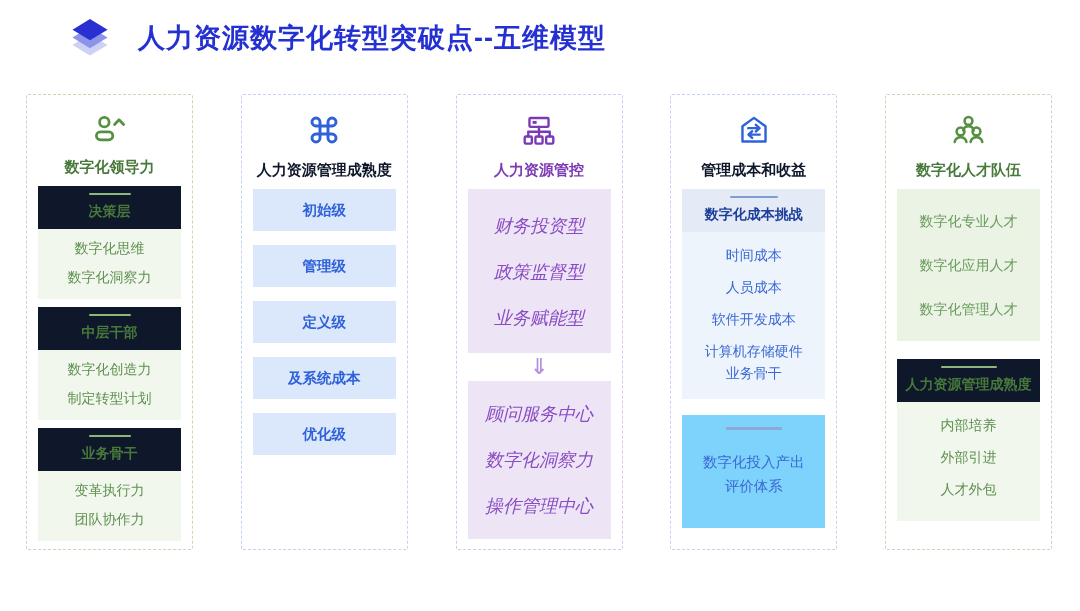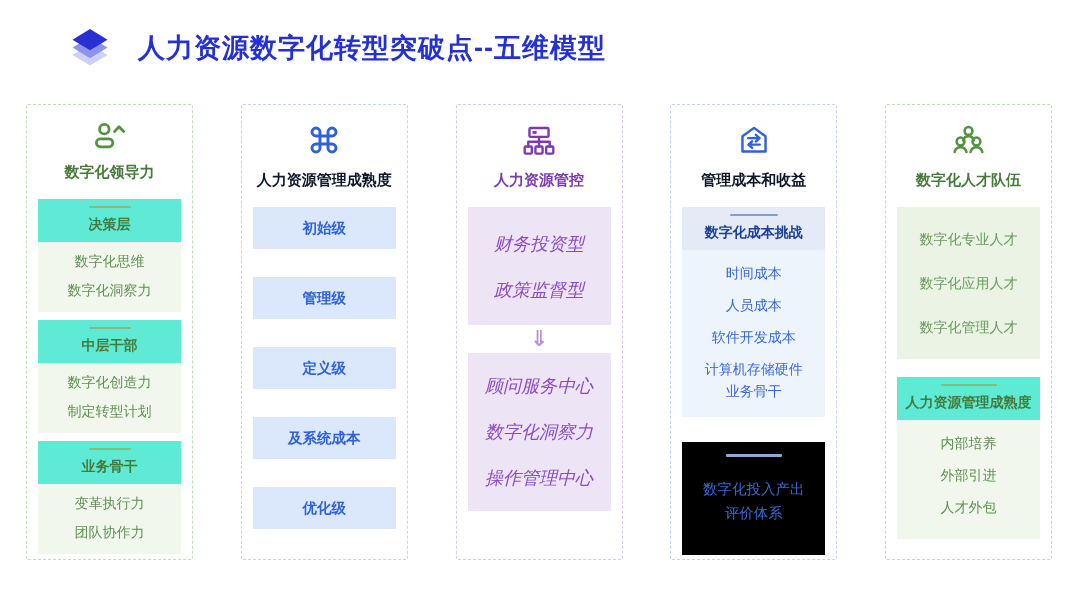--- a/index.html
+++ b/index.html
@@ -2,76 +2,76 @@
 <html><head>
 <meta charset="utf-8">
 <style>
   * { box-sizing: border-box; margin: 0; padding: 0; }
   html,body { background:#ffffff; }
   body {
     width:1080px; height:611px; position:relative; overflow:hidden;
     font-family:"Liberation Sans","DejaVu Sans",sans-serif;
   }
   
-  .page-header { display:flex; align-items:center; gap:24px; padding:26px 0 0 66px; }
+  .page-header { display:flex; align-items:center; gap:24px; padding:16px 0 0 66px; }
   .page-header .title {
     font-size:27px; font-weight:800; color:#2430d1; letter-spacing:1px;
   }
   
   .board { display:flex; justify-content:space-between; margin:34px 28px 0 26px; }
   .panel {
     width:167px; height:456px; padding:16px 11px 0 11px;
     display:flex; flex-direction:column; align-items:center;
     border:1px dashed transparent; border-radius:2px; background:#fff;
   }
   .panel .icon-wrap { height:38px; display:flex; align-items:center; justify-content:center; }
-  .panel .panel-title { font-size:15px; font-weight:bold; margin:12px 0 17px; white-space:nowrap; }
+  .panel .panel-title { font-size:15px; font-weight:bold; margin:12px 0 9px; white-space:nowrap; }
 
   
   .panel.green { border-color:#c2dcb6; }
   .panel.green .panel-title { color:#47793a; }
   .strip { width:100%; text-align:center; padding:4px 0 8px; }
   .strip .mini-line { height:2px; width:42px; margin:3px auto 7px; border-radius:1px; }
   .strip .strip-label { font-size:14px; font-weight:bold; line-height:19px; }
   .items { width:100%; text-align:center; padding:5px 16px 7px; }
   .items .item { font-size:14px; line-height:29px; white-space:nowrap; }
 
-  .green .strip { background:#5eead4; }
+  .green .strip { background:#0f172a; }
   .green .strip .mini-line { background:#8cb87a; }
   .green .strip .strip-label { color:#47793a; }
   .green .items { background:#f1f7ed; }
   .green .items .item { color:#5f9150; }
   .group { width:100%; margin-bottom:8px; }
 
   
   .panel.blue { border-color:#c3d3f1; }
   .panel.blue .panel-title { color:#0f172a; }
   .level-box {
-    width:100%; height:42px; margin-bottom:28px; background:#dbe7fb;
+    width:100%; height:42px; margin-bottom:14px; background:#dbe7fb;
     display:flex; align-items:center; justify-content:center;
     color:#2f62d8; font-size:14.5px; font-weight:bold;
   }
   .level-box:last-child { margin-bottom:12px; }
 
   
   .panel.purple { border-color:#d8c6ec; }
   .panel.purple .panel-title { color:#7b3ab3; }
   .purple-block { width:100%; background:#ede5f6; padding:14px 0 12px; text-align:center; }
   .purple-block .item { font-size:18px; line-height:46px; color:#8a4cc2; white-space:nowrap;font-style:italic; }
   .flow-arrow { font-size:22px; line-height:26px; color:#b493dd; text-align:center; margin:1px 0; font-weight:bold; }
 
   
   .panel.blue .strip { background:#e4ebf7; }
   .panel.blue .strip .mini-line { background:#7f9ed2; width:48px; }
   .panel.blue .strip .strip-label { color:#1d3e99; }
   .panel.blue .items { background:#eef4fc; padding:7px 0 10px;text-align:center; }
   .panel.blue .items .item { color:#3a68d4; line-height:32px; }
   .two-line { white-space:pre-line !important; line-height:22px !important; padding:5px 0; }
   .footer-block {
-    width:100%; margin-top:16px; background:#000000; text-align:center; padding:12px 0 30px;
+    width:100%; margin-top:16px; background:#7dd3fc; text-align:center; padding:12px 0 30px;
   }
   .footer-block .mini-line { height:3px; width:56px; margin:0 auto 20px; background:#8da9d8; border-radius:1px; }
   .footer-block .footer-text { font-size:14.5px; color:#3a68d4; white-space:pre-line; line-height:24px; }
 
   
   .block-items { width:100%; background:#eaf3e4; text-align:center; padding:10px 5px; }
   .block-items .item { font-size:14px; line-height:44px; color:#6a9b5c; white-space:nowrap; }
   .gap-18 { height:18px; width:100%; }
   .panel.green .strip.wide-line .mini-line { width:56px; }
   .panel.green .items.loose { padding:7px 0 16px; }
@@ -159,20 +159,21 @@
         <rect x="2" y="18" width="6" height="6" rx="1"></rect>
         <rect x="11" y="18" width="6" height="6" rx="1"></rect>
         <rect x="20" y="18" width="6" height="6" rx="1"></rect>
       </svg>
     </div>
     <div class="panel-title">人力资源管控</div>
 
     <div class="purple-block">
       <div class="item">财务投资型</div>
       <div class="item">政策监督型</div>
+      <div class="item">业务赋能型</div>
     </div>
 
     <div class="flow-arrow">⇓</div>
 
     <div class="purple-block" style="padding:10px 0;">
       <div class="item">顾问服务中心</div>
       <div class="item">数字化洞察力</div>
       <div class="item">操作管理中心</div>
     </div>
   </div>
@@ -180,21 +181,21 @@
   <div class="panel blue">
     <div class="icon-wrap">
       <svg width="30" height="30" viewBox="0 0 26 26" fill="none" stroke="#2f62d8" stroke-width="2.1" stroke-linecap="round" stroke-linejoin="round">
         <path d="M13 2.5 L23 9.8 V23 H3 V9.8 Z"></path>
         <path d="M8 11.8 h9.5 M14.6 8.9 l3.2 2.9 -3.2 2.9" transform="translate(0,-0.4)"></path>
         <path d="M18 17.4 h-9.5 M11.4 14.5 l-3.2 2.9 3.2 2.9" transform="translate(0,-0.4)"></path>
       </svg>
     </div>
     <div class="panel-title">管理成本和收益</div>
 
-    <div class="group" style="margin-bottom:9px;">
+    <div class="group" style="margin-bottom:0;">
       <div class="strip">
         <div class="mini-line"></div>
         <div class="strip-label">数字化成本挑战</div>
       </div>
       <div class="items">
         <div class="item">时间成本</div>
         <div class="item">人员成本</div>
         <div class="item">软件开发成本</div>
         <div class="item two-line">计算机存储硬件
 业务骨干</div>

